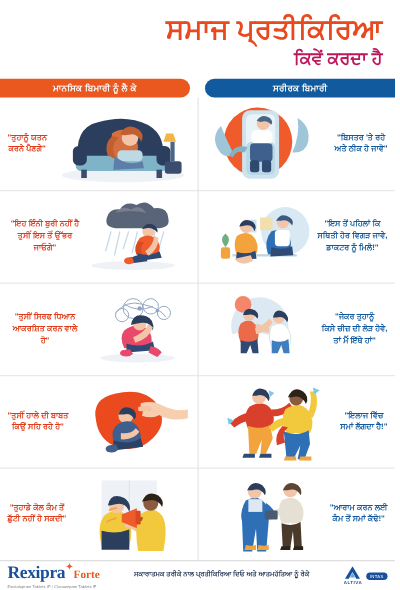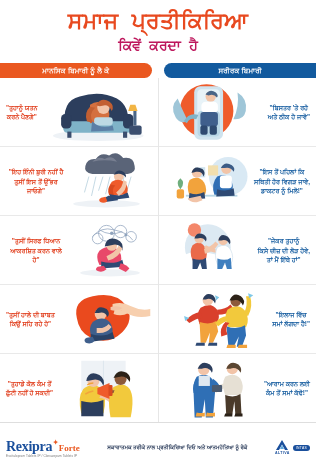--- a/index.html
+++ b/index.html
@@ -13,22 +13,21 @@
     position: relative;
     width: 316px; height: 472px;
     background: #ffffff;
     display: flex;
     flex-direction: column;
   }
 
   
   .title-block {
     padding: 8px 10px 4px 10px;
-    text-align: center;
-    font-family: Liberation Mono, monospace;
+    text-align: right;
   }
   .main-title {
     font-size: 22px;
     font-weight: bold;
     color: #e8491f;
     line-height: 1.12;
     letter-spacing: 0.2px;
   }
   .sub-title {
     font-size: 14px;
@@ -116,21 +115,21 @@
     height: 100%;
     display: flex;
     align-items: center;
     justify-content: center;
     min-width: 0;
   }
   .art svg { display: block; width: 100%; height: 100%; }
 
   
   .footer {
-    height: 50px;
+    height: 24px;
     border-top: 1px solid #dedede;
     display: flex;
     align-items: center;
     padding: 0 6px;
     gap: 6px;
     background: #ffffff;
   }
   .brand { flex: 0 0 auto; line-height: 1; }
   .brand-name {
     font-size: 14px;

